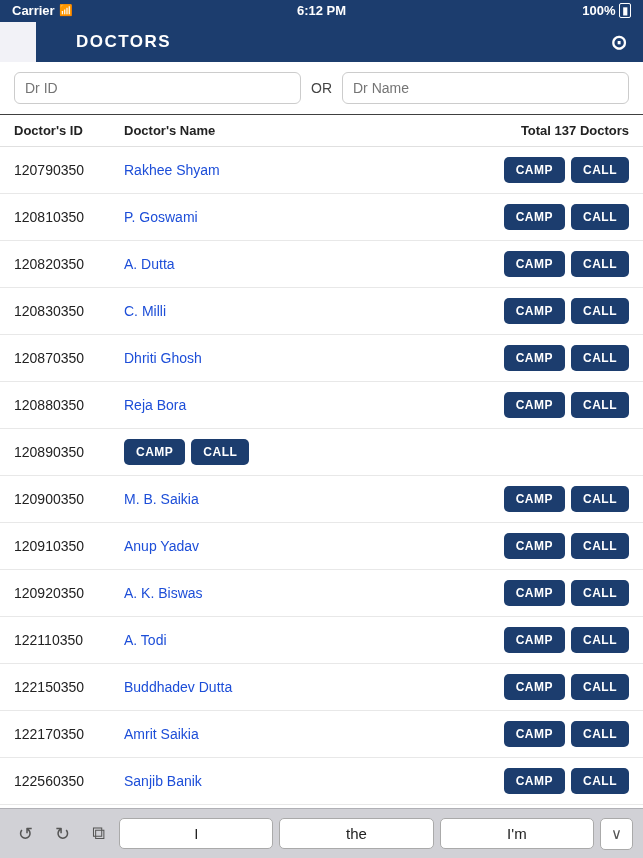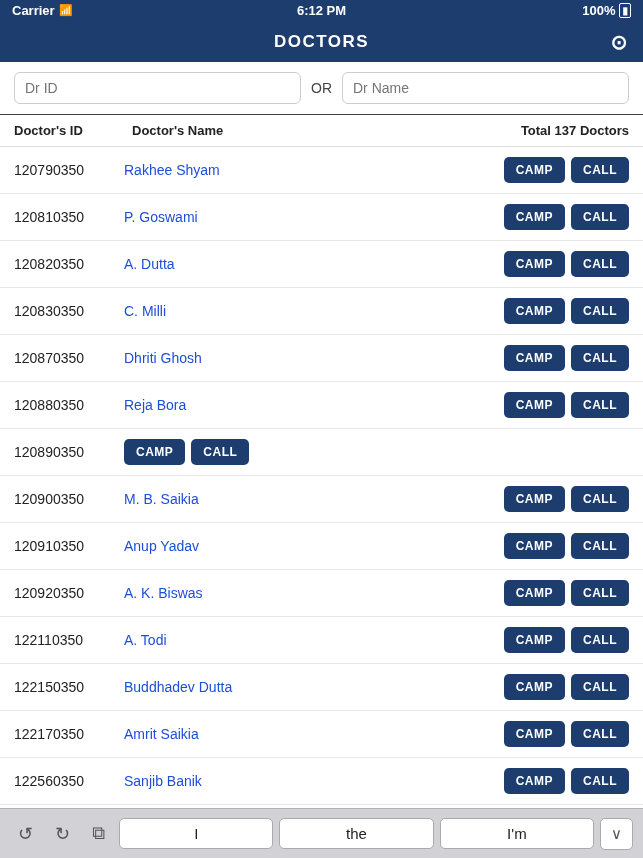--- a/index.html
+++ b/index.html
@@ -29,28 +29,29 @@
     .status-center { position: absolute; left: 50%; transform: translateX(-50%); font-size: 13px; font-weight: 600; }
     .status-right { display: flex; align-items: center; gap: 4px; font-size: 13px; }
     .wifi-icon { font-size: 11px; }
     .battery { display: inline-block; border: 1.5px solid white; border-radius: 2px; padding: 1px 2px; font-size: 10px; }
 
     
     .header {
       background: #1c3d6e;
       color: white;
       text-align: center;
-      padding: 10px 24px;
+      padding: 10px 40px;
       font-size: 17px;
       font-weight: 600;
       letter-spacing: 1.5px;
       position: relative;
       display: flex;
       align-items: center;
-      justify-content: center;
+      justify-content: flex-start;
+      margin-left: 36px;
     }
     .header-logout {
       position: absolute;
       right: 14px;
       top: 50%;
       transform: translateY(-50%);
       color: white;
       font-size: 20px;
       cursor: pointer;
     }
@@ -80,21 +81,20 @@
       font-weight: 500;
     }
 
     
     .table-header {
       background: white;
       display: flex;
       align-items: center;
       padding: 8px 14px;
       border-bottom: 1px solid #e0e0e0;
-      gap: 8px;
     }
     .col-id {
       width: 110px;
       font-size: 13px;
       font-weight: 600;
       color: #222;
     }
     .col-name {
       flex: 1;
       font-size: 13px;

